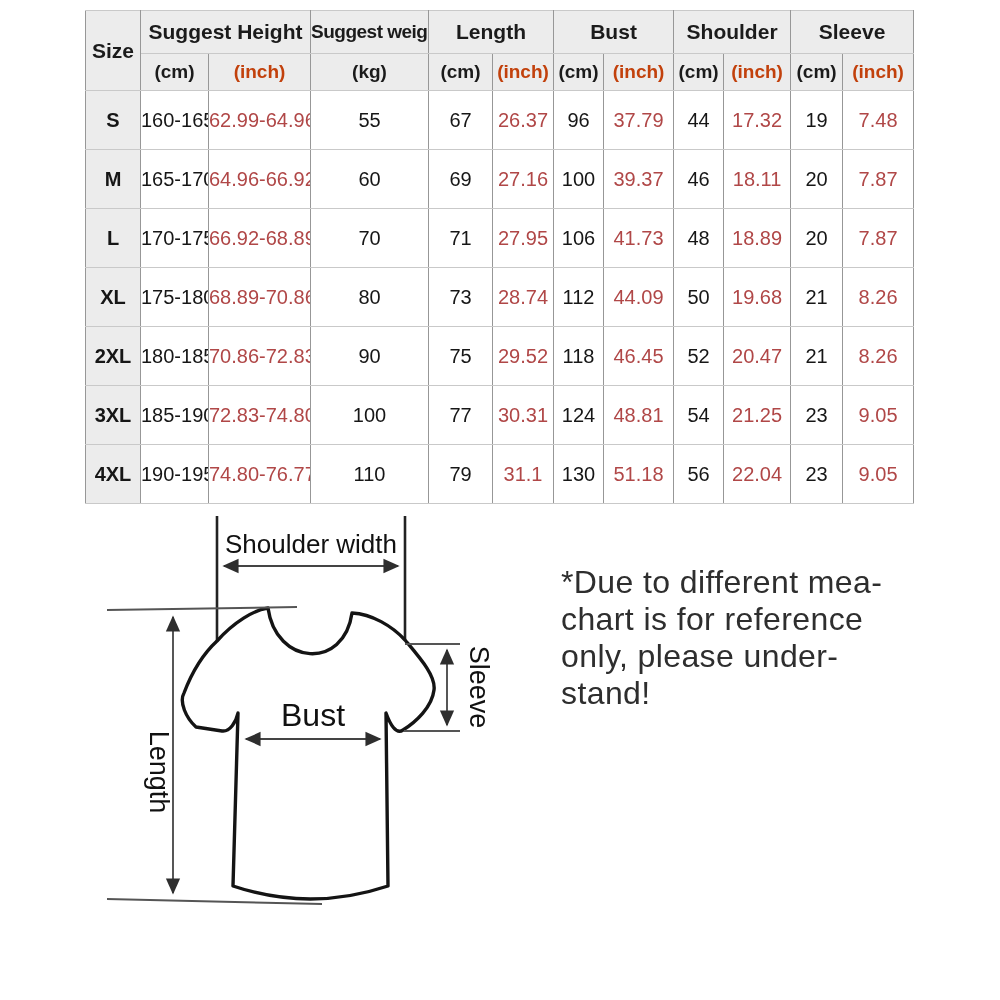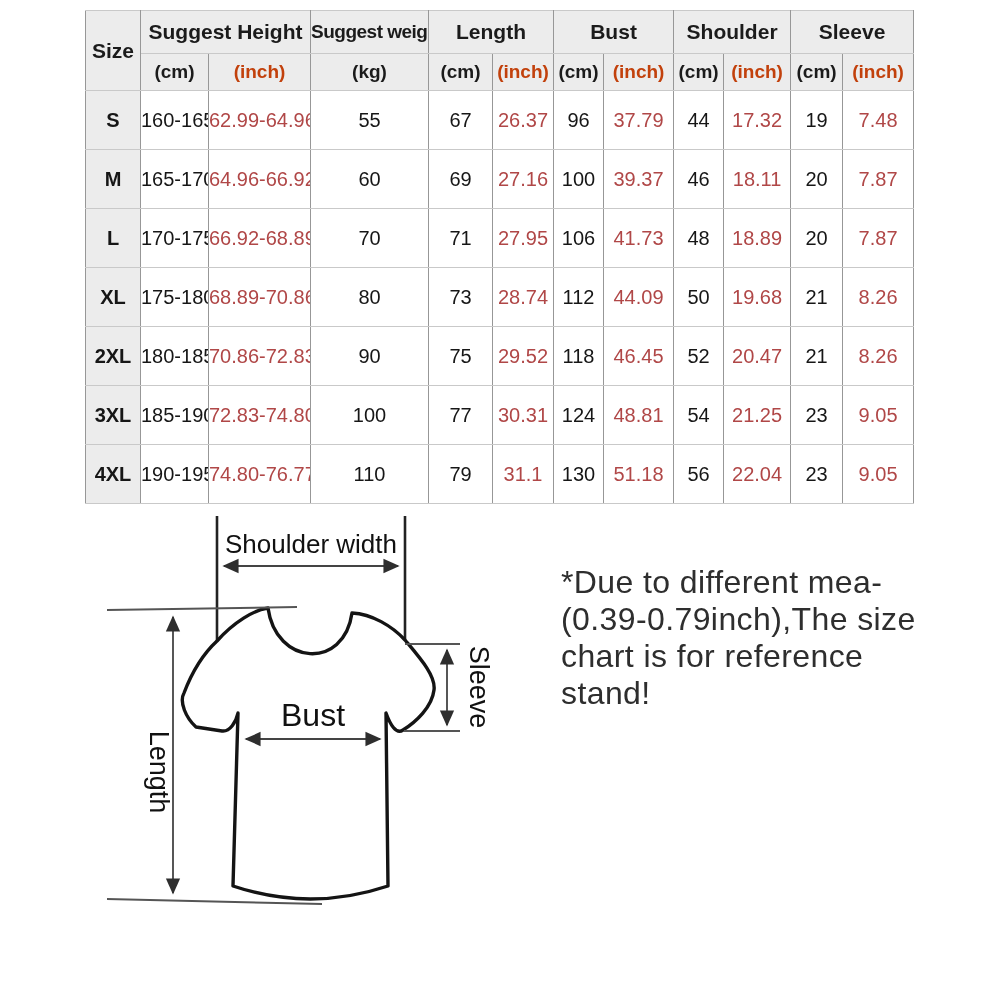--- a/index.html
+++ b/index.html
@@ -222,18 +222,18 @@
     <line x1="246" y1="739" x2="380" y2="739" stroke="#444" stroke-width="1.8" marker-start="url(#ah)" marker-end="url(#ah)"></line>
 
     <line x1="405" y1="644" x2="460" y2="644" stroke="#555" stroke-width="2"></line>
     <line x1="404" y1="731" x2="460" y2="731" stroke="#555" stroke-width="2"></line>
     <line x1="447" y1="650" x2="447" y2="725" stroke="#444" stroke-width="1.8" marker-start="url(#ah)" marker-end="url(#ah)"></line>
     <text class="dim-label" transform="translate(470,687) rotate(90)" text-anchor="middle" font-size="27">Sleeve</text>
   </svg>
 
   <div class="note">
       <div class="note-line">*Due to different mea-</div>
-      <div class="note-line">(0.39-0.79inch),The size</div>
       <div class="note-line">chart is for reference</div>
+      <div class="note-line">only,  please  under-</div>
       <div class="note-line">stand!</div>
     </div>
 
 </div>
 
 </body></html>

